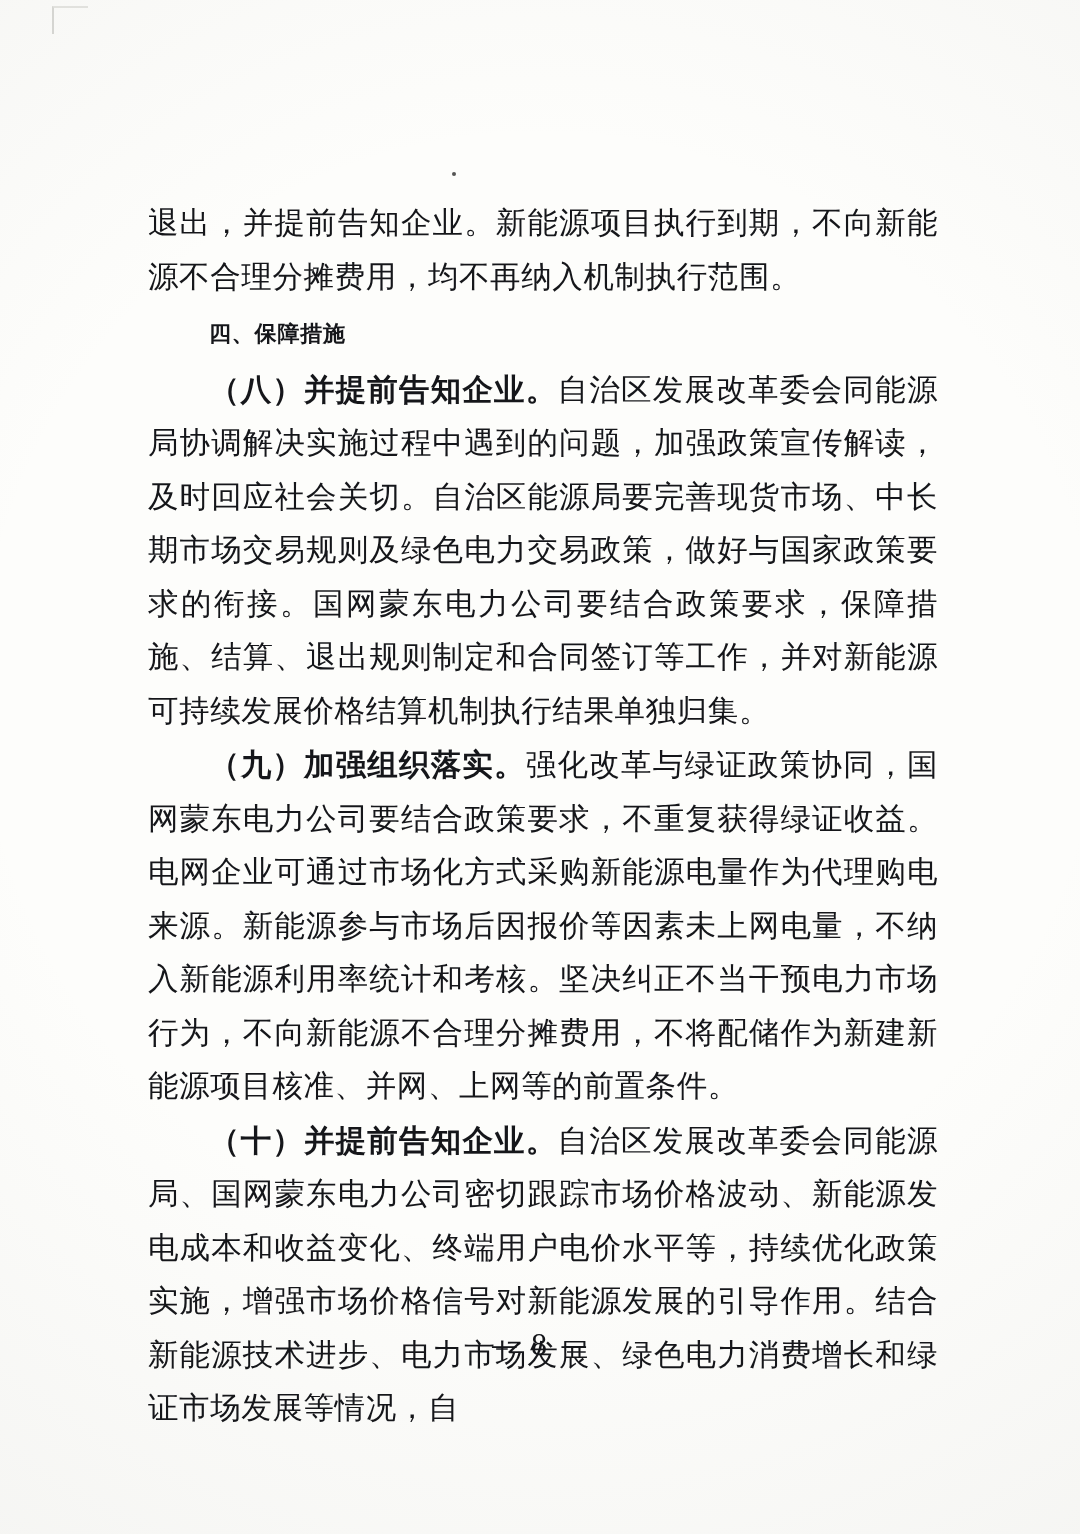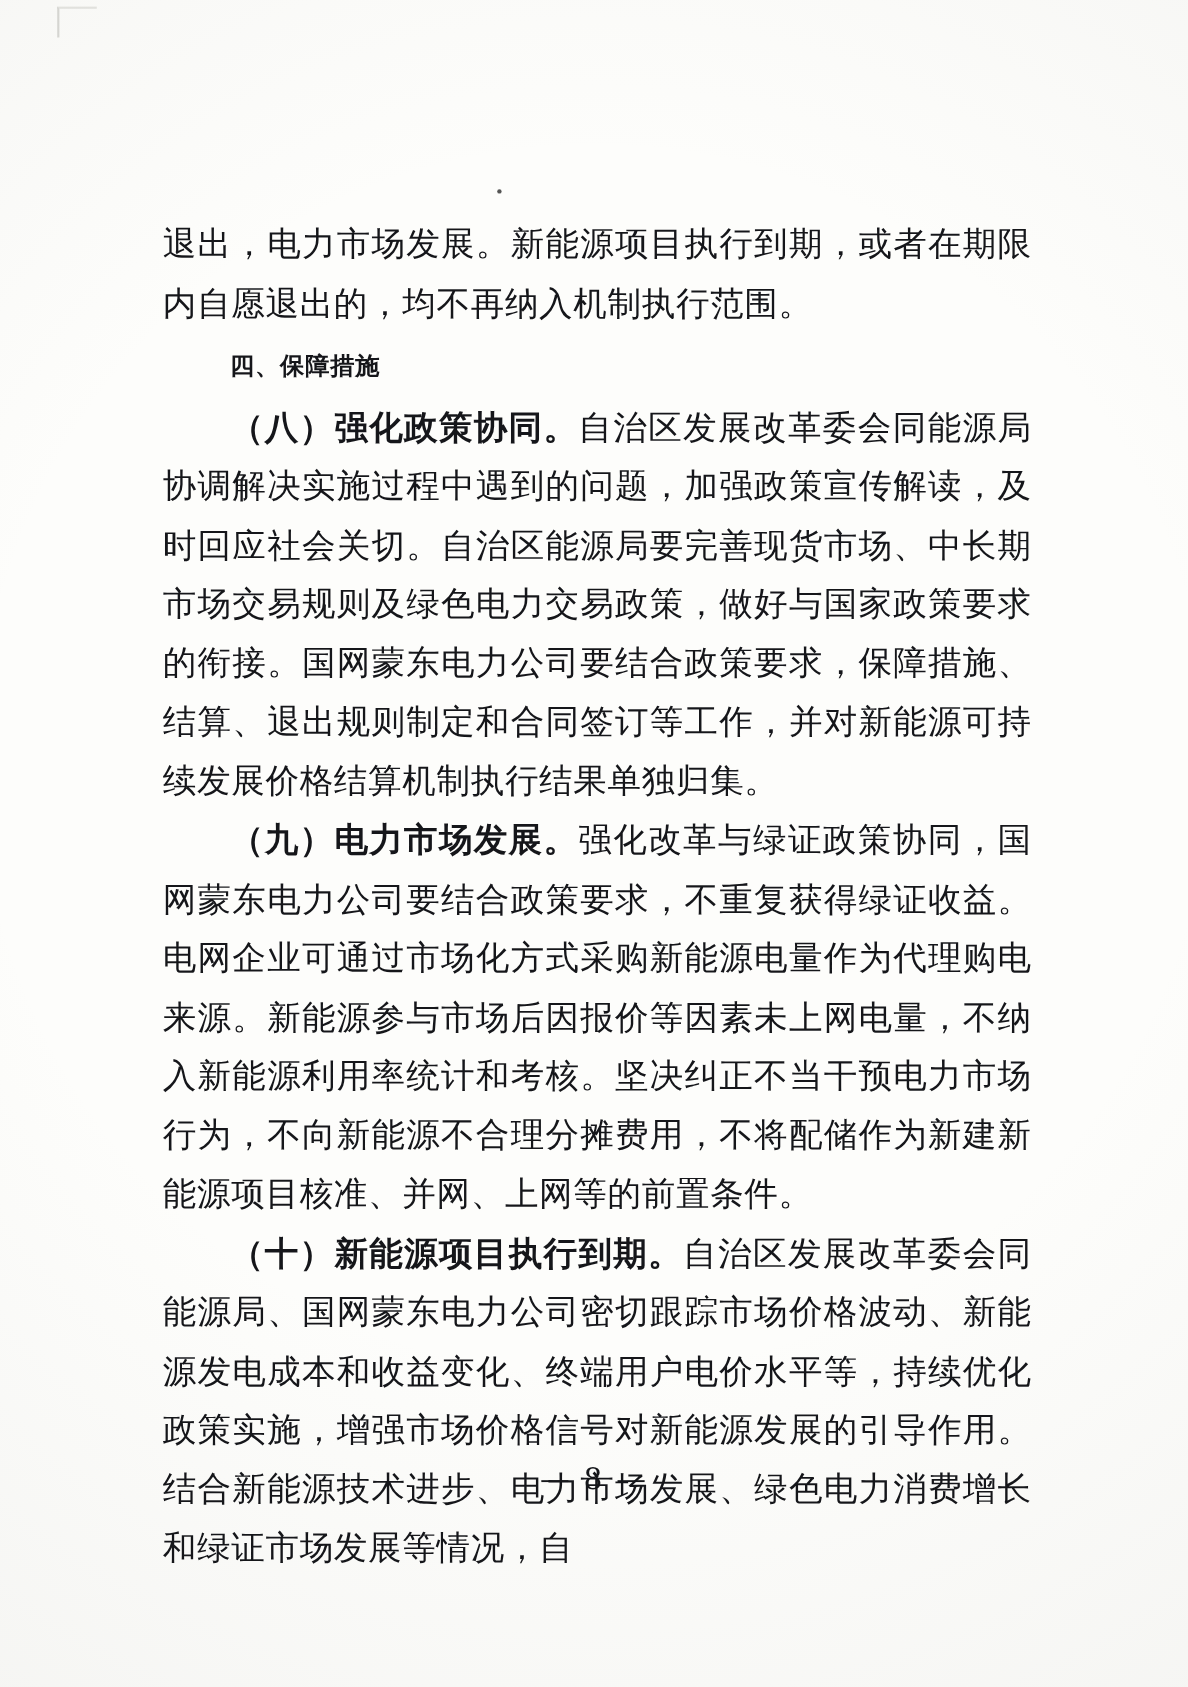--- a/index.html
+++ b/index.html
@@ -94,34 +94,34 @@
 <body>
 
 <div class="page">
 
   <div class="edge-mark"></div>
   <div class="dot-mark"></div>
 
   <div class="body-col">
 
     <p class="para">
-      <span>退出，电力市场发展。新能源项目执行到期，或者在期限内自愿退出的，均不再纳入机制执行范围。</span>
+      <span>退出，并提前告知企业。新能源项目执行到期，不向新能源不合理分摊费用，均不再纳入机制执行范围。</span>
     </p>
 
     <p class="heading">四、保障措施</p>
 
     <p class="para indent">
-      <span class="lead">（八）强化政策协同。</span><span>自治区发展改革委会同能源局协调解决实施过程中遇到的问题，加强政策宣传解读，及时回应社会关切。自治区能源局要完善现货市场、中长期市场交易规则及绿色电力交易政策，做好与国家政策要求的衔接。国网蒙东电力公司要结合政策要求，保障措施、结算、退出规则制定和合同签订等工作，并对新能源可持续发展价格结算机制执行结果单独归集。</span>
+      <span class="lead">（八）并提前告知企业。</span><span>自治区发展改革委会同能源局协调解决实施过程中遇到的问题，加强政策宣传解读，及时回应社会关切。自治区能源局要完善现货市场、中长期市场交易规则及绿色电力交易政策，做好与国家政策要求的衔接。国网蒙东电力公司要结合政策要求，保障措施、结算、退出规则制定和合同签订等工作，并对新能源可持续发展价格结算机制执行结果单独归集。</span>
     </p>
 
     <p class="para indent">
-      <span class="lead">（九）电力市场发展。</span><span>强化改革与绿证政策协同，国网蒙东电力公司要结合政策要求，不重复获得绿证收益。电网企业可通过市场化方式采购新能源电量作为代理购电来源。新能源参与市场后因报价等因素未上网电量，不纳入新能源利用率统计和考核。坚决纠正不当干预电力市场行为，不向新能源不合理分摊费用，不将配储作为新建新能源项目核准、并网、上网等的前置条件。</span>
+      <span class="lead">（九）加强组织落实。</span><span>强化改革与绿证政策协同，国网蒙东电力公司要结合政策要求，不重复获得绿证收益。电网企业可通过市场化方式采购新能源电量作为代理购电来源。新能源参与市场后因报价等因素未上网电量，不纳入新能源利用率统计和考核。坚决纠正不当干预电力市场行为，不向新能源不合理分摊费用，不将配储作为新建新能源项目核准、并网、上网等的前置条件。</span>
     </p>
 
     <p class="para indent">
-      <span class="lead">（十）新能源项目执行到期。</span><span>自治区发展改革委会同能源局、国网蒙东电力公司密切跟踪市场价格波动、新能源发电成本和收益变化、终端用户电价水平等，持续优化政策实施，增强市场价格信号对新能源发展的引导作用。结合新能源技术进步、电力市场发展、绿色电力消费增长和绿证市场发展等情况，自</span>
+      <span class="lead">（十）并提前告知企业。</span><span>自治区发展改革委会同能源局、国网蒙东电力公司密切跟踪市场价格波动、新能源发电成本和收益变化、终端用户电价水平等，持续优化政策实施，增强市场价格信号对新能源发展的引导作用。结合新能源技术进步、电力市场发展、绿色电力消费增长和绿证市场发展等情况，自</span>
     </p>
 
   </div>
 
   <div class="footer">— 8 —</div>
 
 </div>
 
 </body></html>

